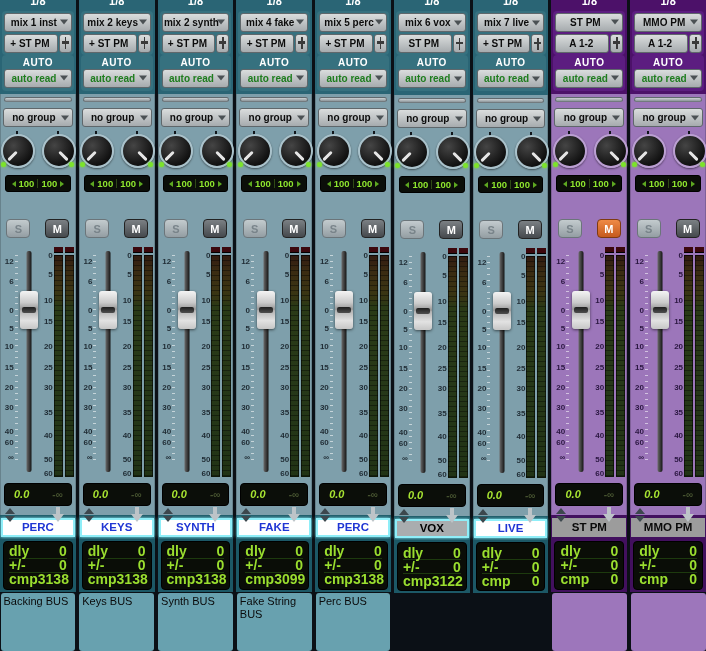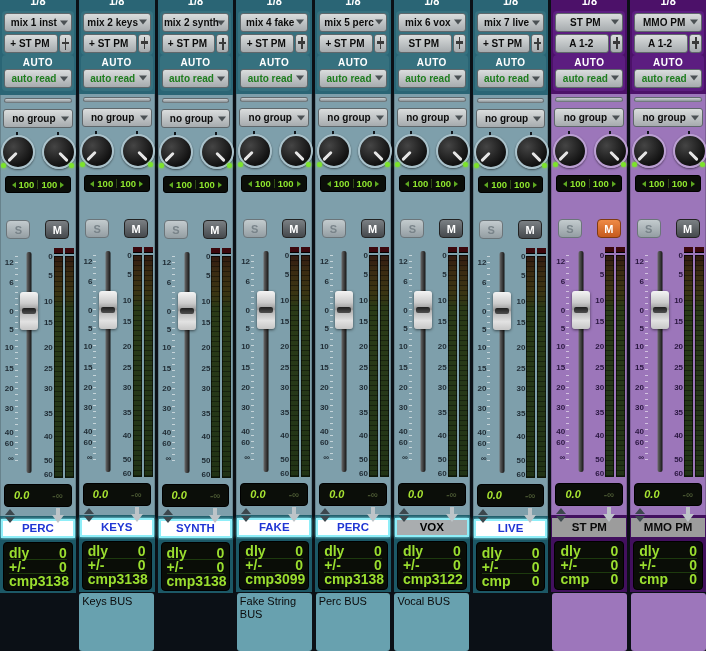--- a/index.html
+++ b/index.html
@@ -271,20 +271,25 @@
           <span>+/-</span>
           <span>0</span>
         </div>
         <div class="led-line">
           <span>cmp</span>
           <span>3138</span>
         </div>
       </div>
     </div>
 
+    <div class="comment-row">
+      <div class="comment-box">
+        <span>Backing BUS</span>
+      </div>
+    </div>
   </div>
 
   <div class="strip teal">
     <div class="title">
         <span>1/8</span>
       </div>
 
     <div class="io">
       <div class="io-panel">
         <div class="sel">
@@ -596,20 +601,25 @@
           <span>+/-</span>
           <span>0</span>
         </div>
         <div class="led-line">
           <span>cmp</span>
           <span>3138</span>
         </div>
       </div>
     </div>
 
+    <div class="comment-row">
+      <div class="comment-box">
+        <span>Synth BUS</span>
+      </div>
+    </div>
   </div>
 
   <div class="strip teal">
     <div class="title">
         <span>1/8</span>
       </div>
 
     <div class="io">
       <div class="io-panel">
         <div class="sel">
@@ -1086,25 +1096,20 @@
           <span>+/-</span>
           <span>0</span>
         </div>
         <div class="led-line">
           <span>cmp</span>
           <span>3122</span>
         </div>
       </div>
     </div>
 
-    <div class="comment-row">
-      <div class="comment-box">
-        <span>Vocal BUS</span>
-      </div>
-    </div>
   </div>
 
   <div class="strip teal">
     <div class="title">
         <span>1/8</span>
       </div>
 
     <div class="io">
       <div class="io-panel">
         <div class="sel">

